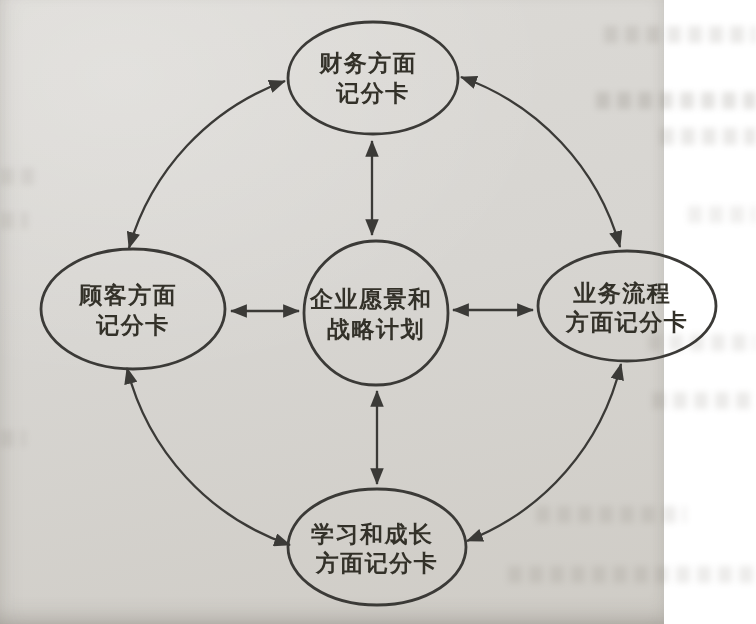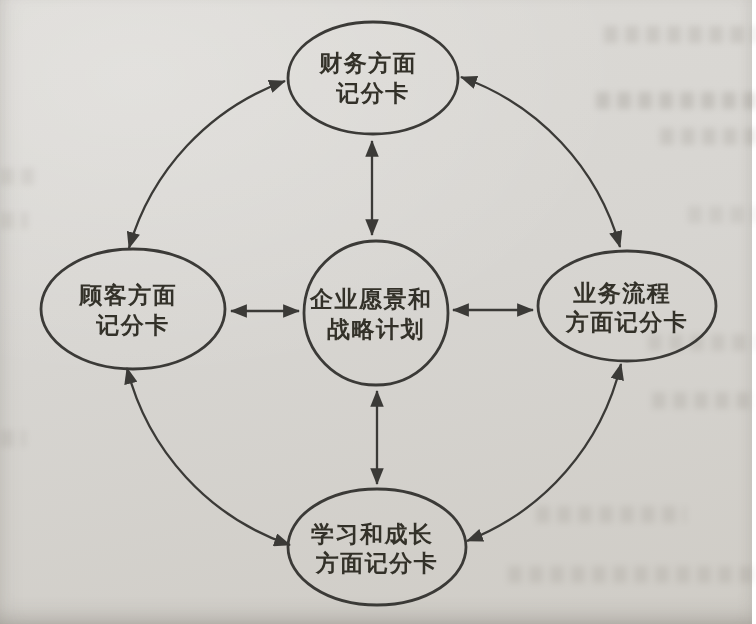--- a/index.html
+++ b/index.html
@@ -5,21 +5,21 @@
   html, body {
     margin: 0;
     padding: 0;
     width: 756px;
     height: 624px;
     overflow: hidden;
     font-family: "DejaVu Sans", "Liberation Sans", sans-serif;
   }
   .page {
     position: relative;
-    width: 752px;
+    width: 664px;
     height: 624px;
     background:
       radial-gradient(120% 90% at 18% 12%, rgba(255,255,255,0.22) 0%, rgba(255,255,255,0) 55%),
       linear-gradient(168deg, #dcdad6 0%, #d7d5d1 48%, #cfccc6 100%);
   }
   
   .page::after {
     content: "";
     position: absolute;
     inset: 0;

